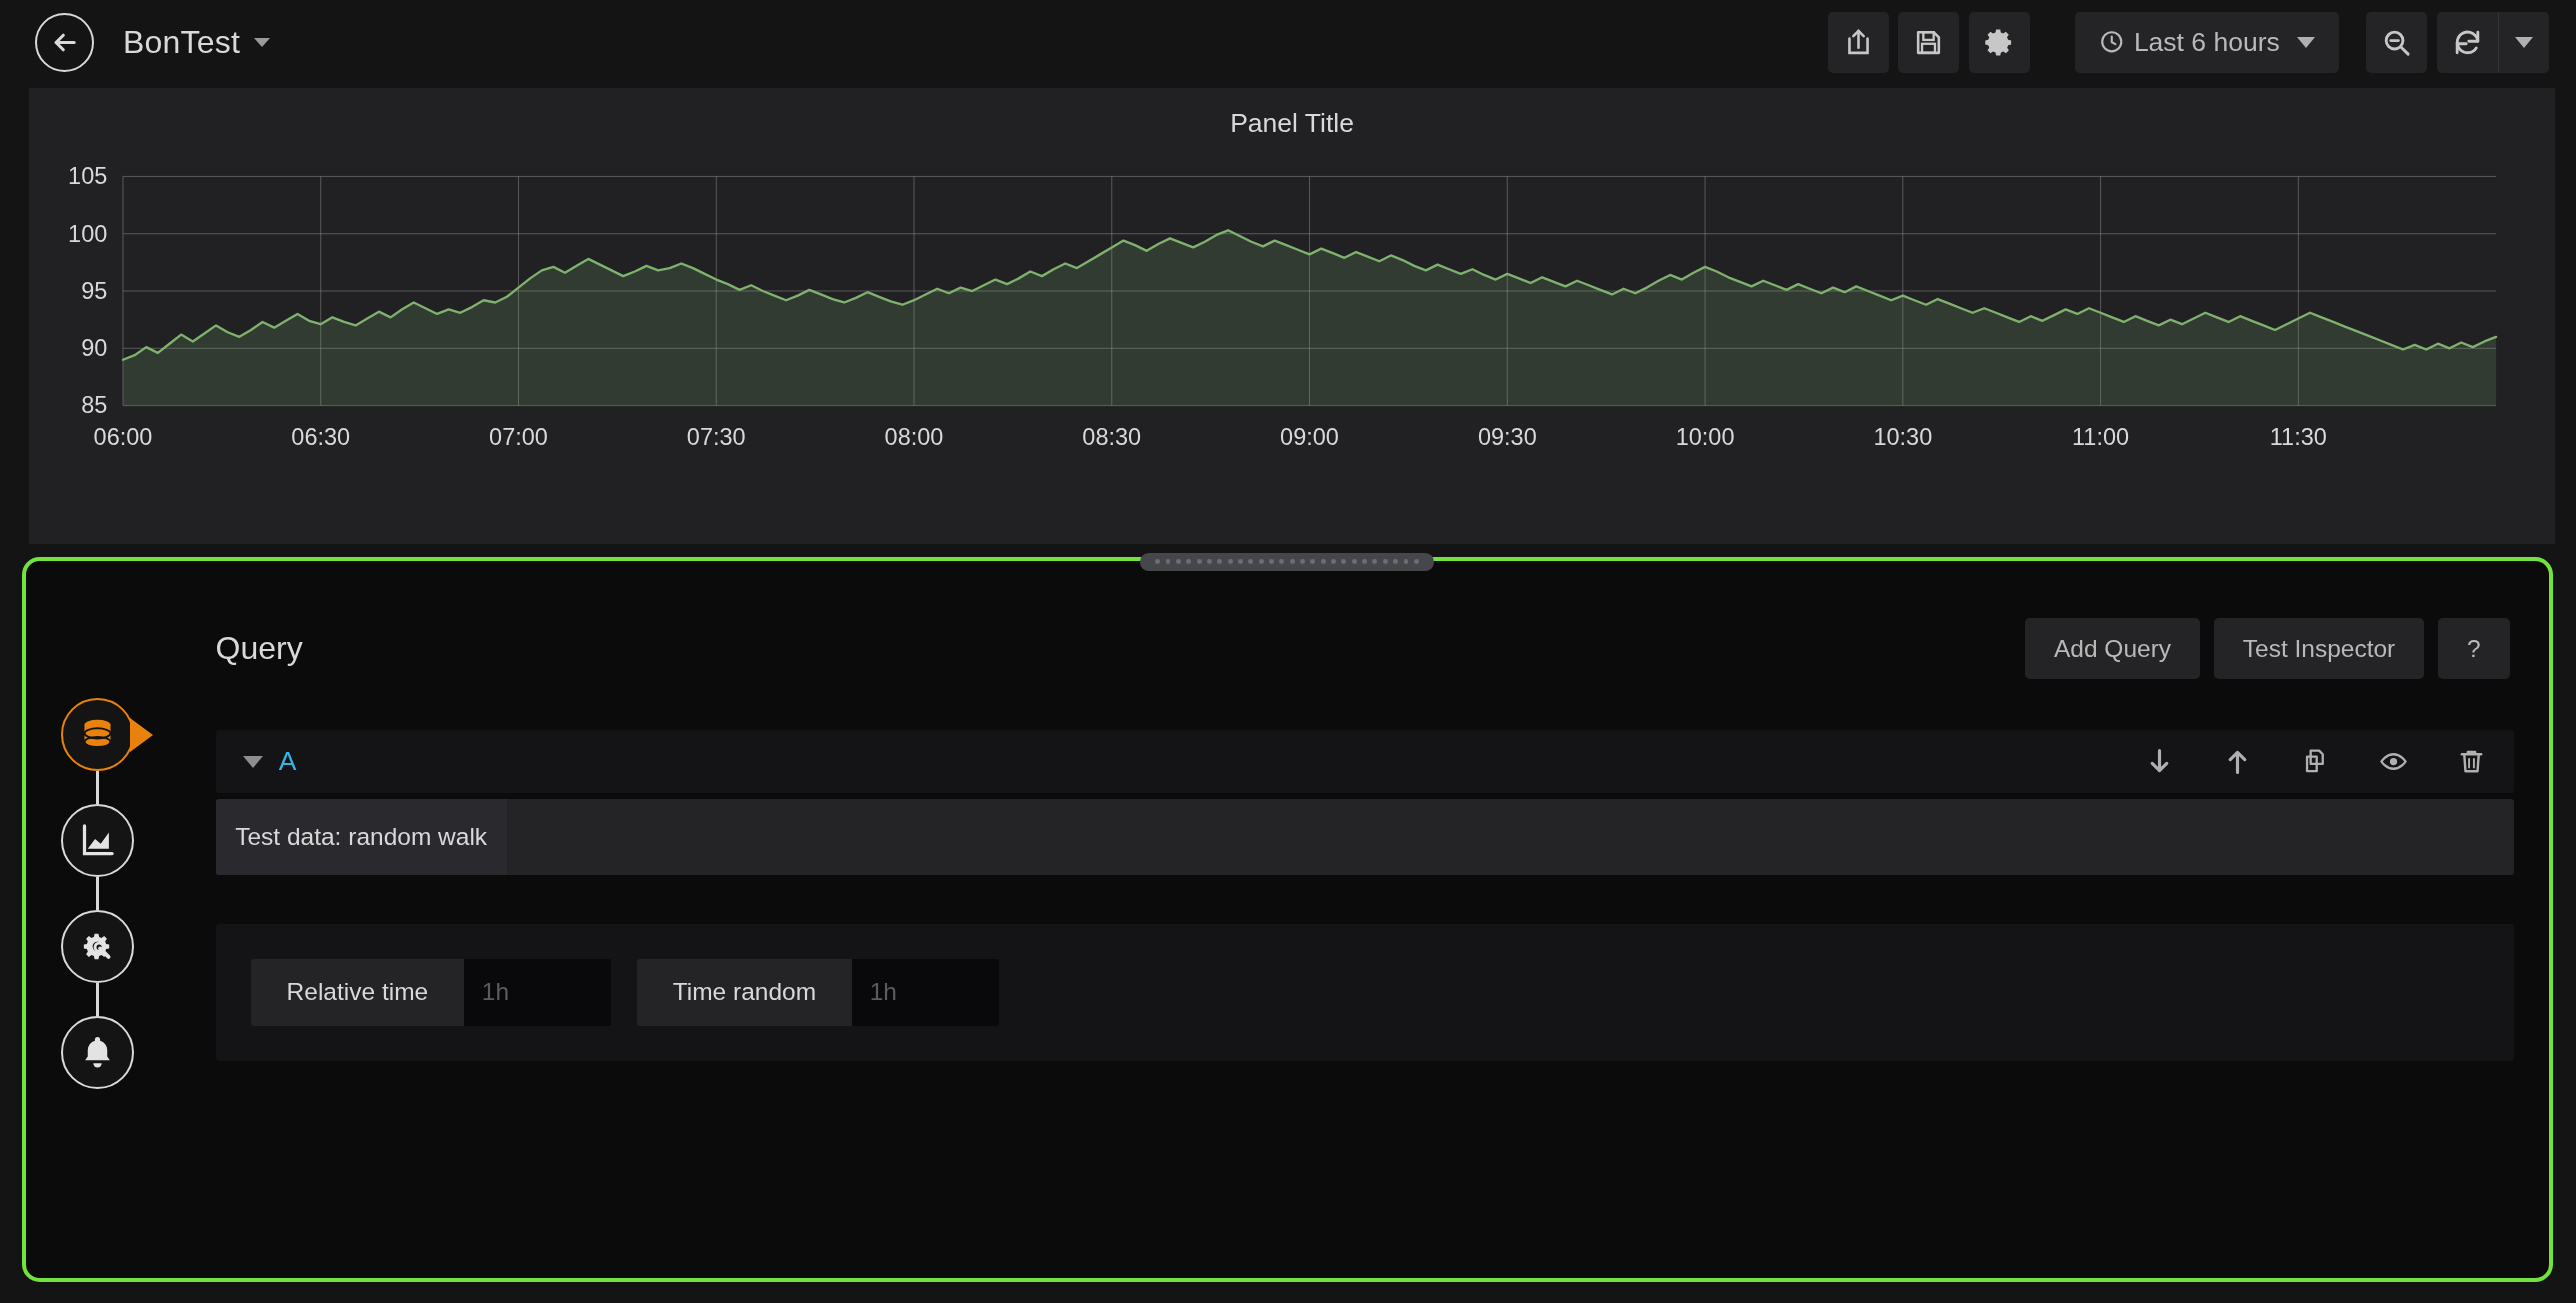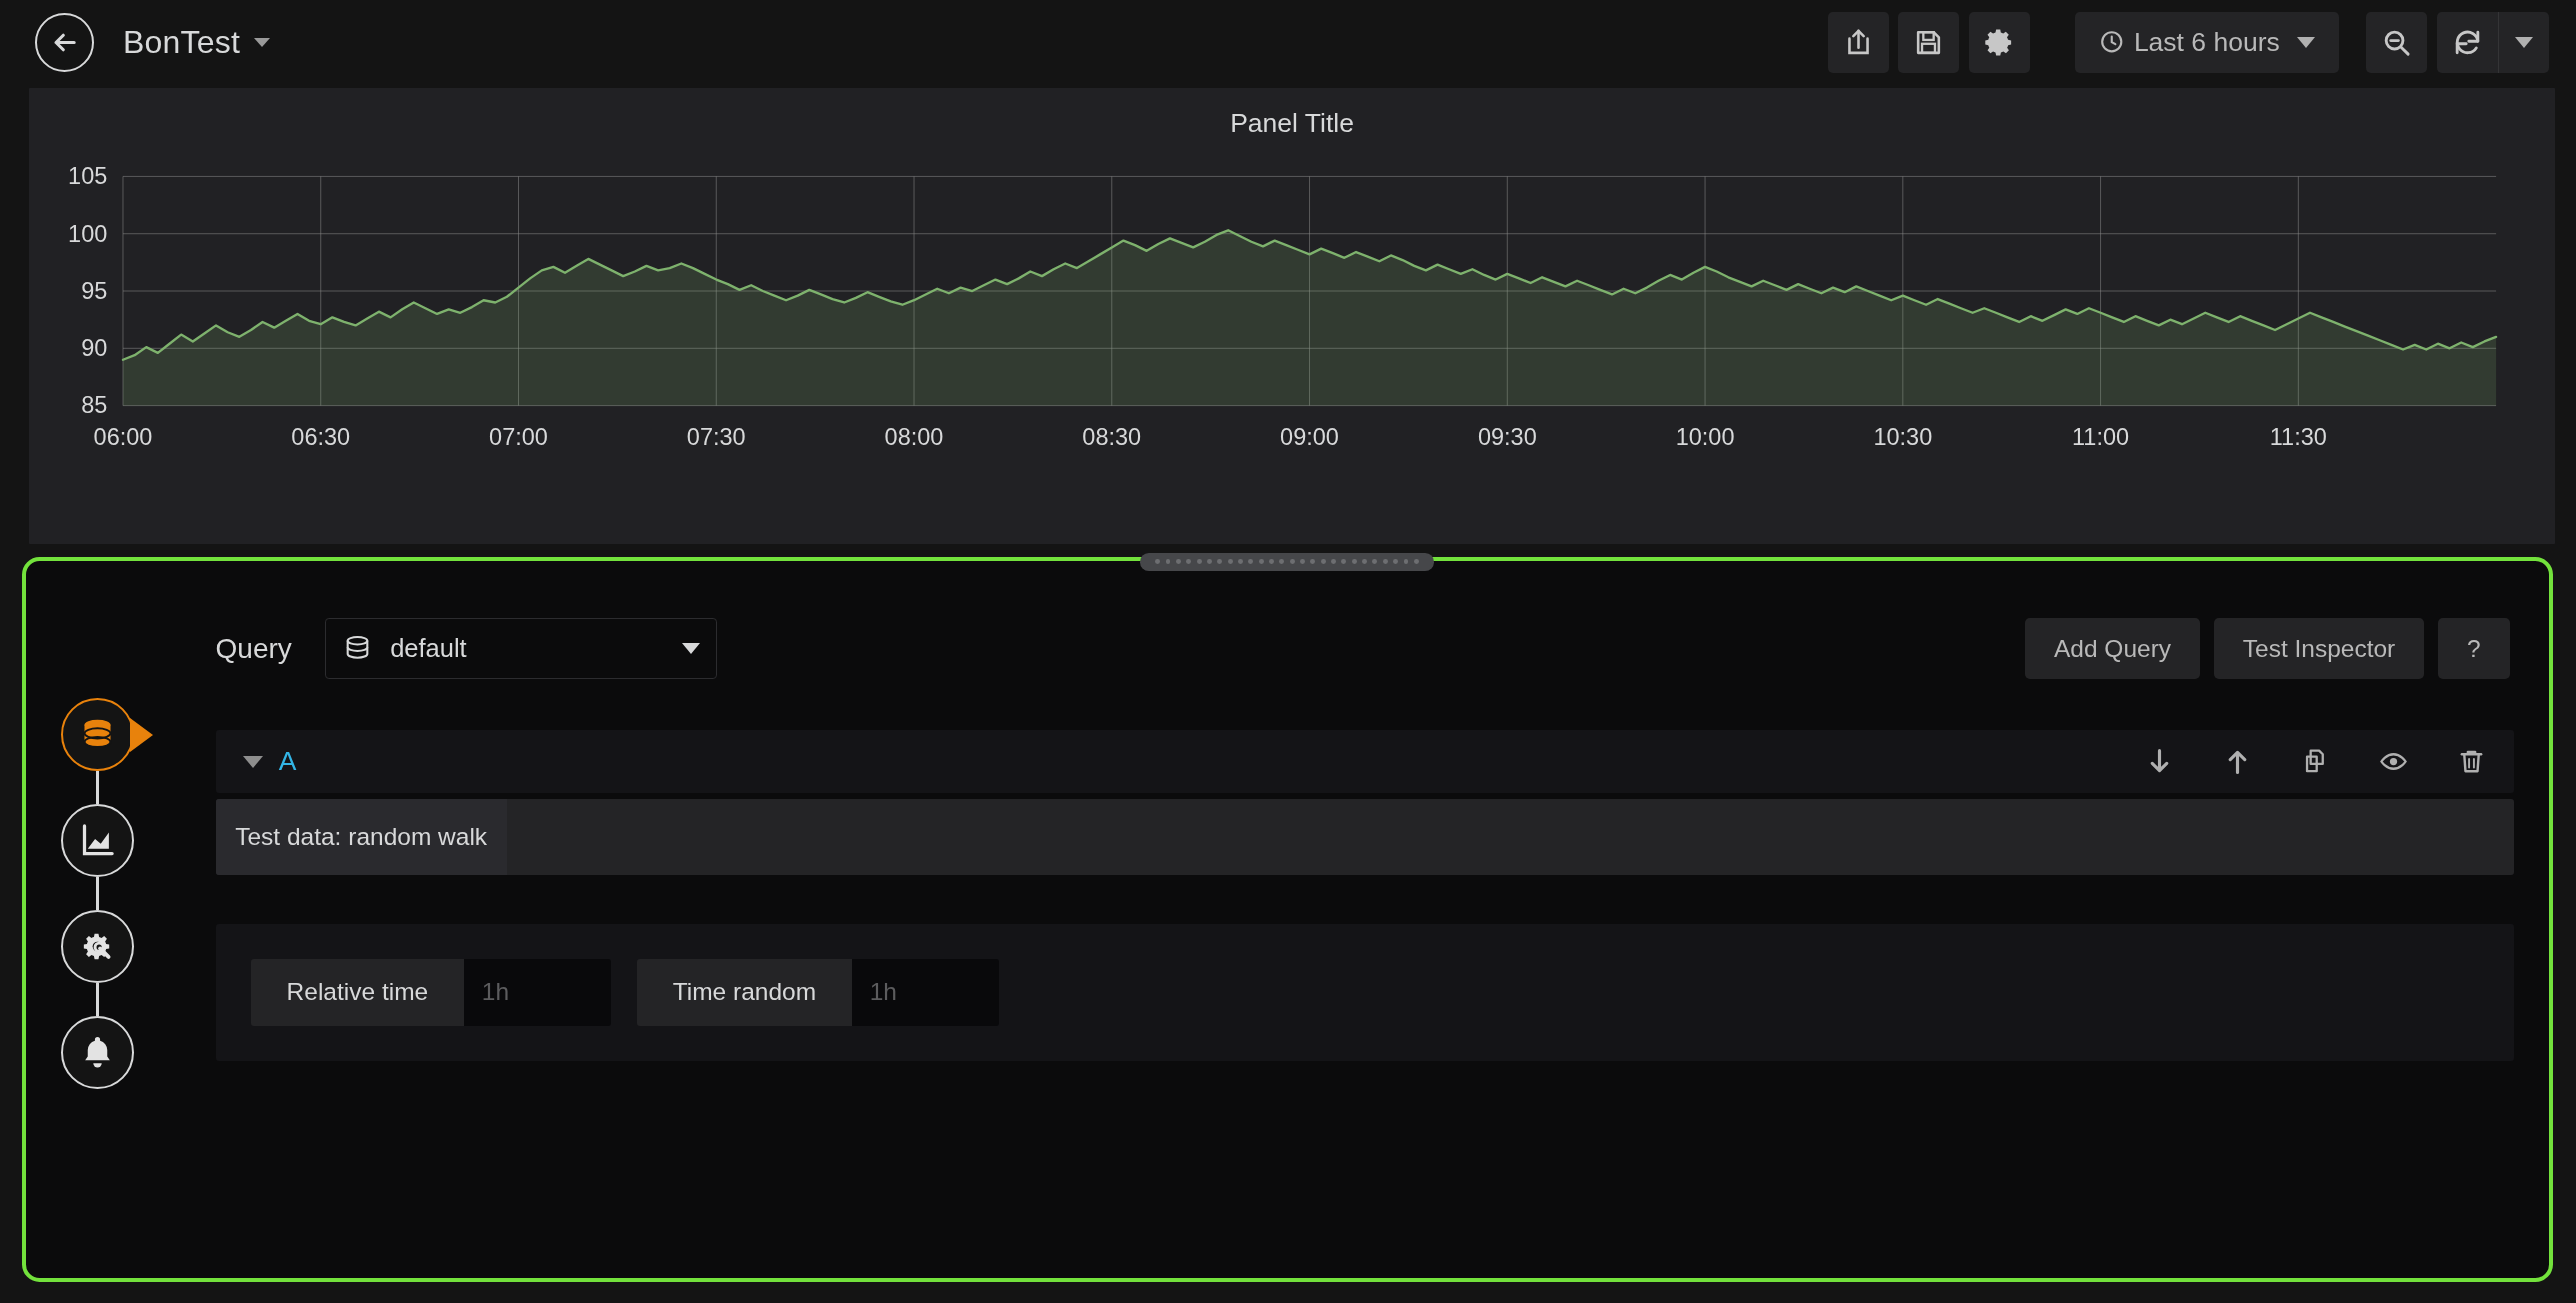--- a/index.html
+++ b/index.html
@@ -142,21 +142,21 @@
   }
 
   
   #query-body {
     position: absolute; left: 157px; top: 0; right: 0; bottom: 0;
   }
   #query-header {
     display: flex; align-items: center;
     padding: 57px 39px 0 33px;
   }
-  #query-label { font-size: 28px; color: #d8d9da; margin-right: 33px; }
+  #query-label { font-size: 32px; color: #d8d9da; margin-right: 33px; }
   #ds-picker {
     width: 392px; height: 61px; background: #0b0b0c;
     border: 1px solid #2c2c2f; border-radius: 3.9px;
     display: flex; align-items: center; padding: 0 15.7px; cursor: pointer;
   }
   #ds-picker .db { width: 31px; height: 31px; margin-right: 17.6px; }
   #ds-name { color: #d8d9da; font-size: 25.5px; flex: 1; }
   #ds-caret {
     width: 0; height: 0;
     border-left: 9.8px solid transparent; border-right: 9.8px solid transparent;
@@ -391,29 +391,20 @@
         </svg>
       </div>
     </div>
   </div>
 
   <div id="query-body">
 
     <div id="query-header">
       <span id="query-label">Query</span>
 
-      <div id="ds-picker">
-        <svg class="db" viewBox="0 0 24 24">
-          <ellipse cx="12" cy="6" rx="7.6" ry="2.9" fill="none" stroke="#d8d9da" stroke-width="1.6"></ellipse>
-          <path d="M4.4 6v10.2c0 1.6 3.4 2.9 7.6 2.9s7.6-1.3 7.6-2.9V6" fill="none" stroke="#d8d9da" stroke-width="1.6"></path>
-          <path d="M4.4 11c0 1.6 3.4 2.9 7.6 2.9s7.6-1.3 7.6-2.9" fill="none" stroke="#d8d9da" stroke-width="1.6"></path>
-        </svg>
-        <span id="ds-name">default</span>
-        <i id="ds-caret"></i>
-      </div>
 
       <div id="query-actions">
         <div class="txtbtn">Add Query</div>
         <div class="txtbtn">Test Inspector</div>
         <div class="txtbtn">?</div>
       </div>
     </div>
 
     <div id="query-row">
       <i id="qrow-caret"></i>

